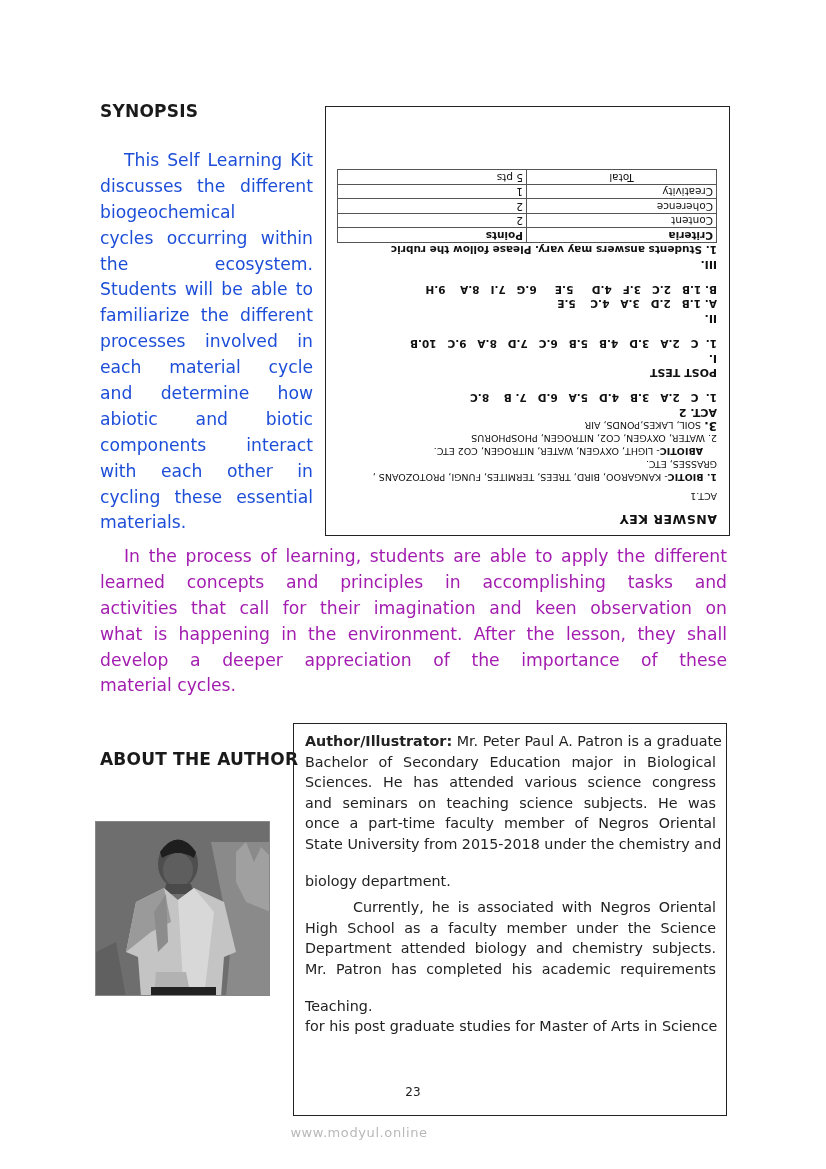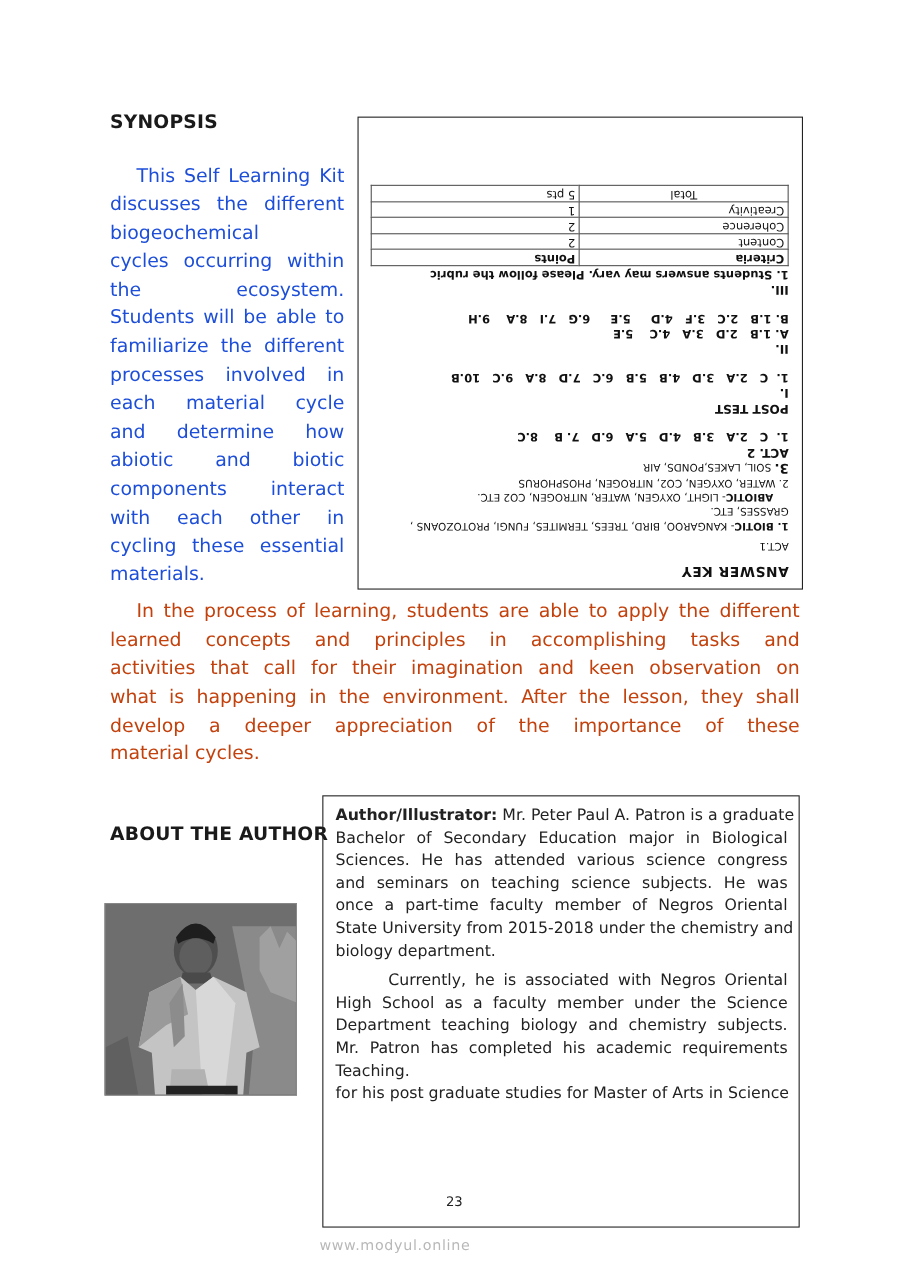--- a/index.html
+++ b/index.html
@@ -14,21 +14,21 @@
     position: absolute; left: 100px; top: 148px; width: 213px;
     font-size: 17.2px; line-height: 25.9px; text-align: justify; color: #1d4ed8;
   }
   .synopsis-left .line { display: block; text-align: justify; text-align-last: justify; white-space: nowrap; height: 25.9px; }
   .synopsis-left .line.last { text-align-last: left; }
   .synopsis-left .line.indent { padding-left: 24px; }
   .synopsis-left .line.left { text-align-last: left; }
 
   .synopsis-full {
     position: absolute; left: 100px; top: 544px; width: 627px;
-    font-size: 17.2px; line-height: 25.9px; color: #c2410c;
+    font-size: 17.2px; line-height: 25.9px; color: #a21caf;
   }
   .synopsis-full .line { display: block; text-align: justify; text-align-last: justify; white-space: nowrap; height: 25.9px; }
   .synopsis-full .line.indent { padding-left: 24px; }
   .synopsis-full .line.last { text-align-last: left; }
 
   
   .answer-key {
     position: absolute; left: 325px; top: 106px; width: 405px; height: 430px;
     border: 1.5px solid #222; background: #fff;
     transform: rotate(180deg);
@@ -55,21 +55,21 @@
   .author-photo {
     position: absolute; left: 95px; top: 821px; width: 175px; height: 175px;
     background: #6d6d6d; overflow: hidden; border: 1px solid #888;
   }
   .author-box {
     position: absolute; left: 293px; top: 723px; width: 434px; height: 393px;
     border: 1.5px solid #222; padding: 7px 10px 0 11px;
     font-size: 14.3px; line-height: 20.6px; color: #222;
   }
   .author-box .line { display: block; white-space: nowrap; text-align: justify; text-align-last: justify; height: 20.6px; }
-  .author-box .line.last { text-align-last: left; }
+  .author-box .line.last { text-align-last: left; margin-top: 16px; }
   .author-box .line.indent { padding-left: 48px; }
   .author-box .para-gap { height: 6px; }
   .author-box b { font-weight: bold; }
 
   .page-number {
     position: absolute; left: 0; width: 826px; top: 1085px; text-align: center;
     font-size: 12px; color: #222;
   }
   .watermark {
     position: absolute; left: 0; width: 718px; top: 1125px; text-align: center;
@@ -183,20 +183,20 @@
   <span class="line"><b>Author/Illustrator:</b><span> Mr. Peter Paul A. Patron is a graduate</span></span>
   <span class="line">Bachelor of Secondary Education major in Biological</span>
   <span class="line">Sciences. He has attended various science congress</span>
   <span class="line">and seminars on teaching science subjects.  He was</span>
   <span class="line">once a part-time faculty member of Negros Oriental</span>
   <span class="line">State University from 2015-2018 under the chemistry and</span>
   <span class="line last">biology department.</span>
   <div class="para-gap"></div>
   <span class="line indent">Currently, he is associated with Negros Oriental</span>
   <span class="line">High School as a faculty member under the Science</span>
-  <span class="line">Department teaching biology and chemistry subjects.</span>
+  <span class="line">Department attended biology and chemistry subjects.</span>
   <span class="line">Mr. Patron has completed his academic requirements</span>
   <span class="line last">Teaching.</span>
   <span class="line">for his post graduate studies for Master of Arts in Science</span>
 </div>
 
 <div class="page-number">23</div>
 <div class="watermark">www.modyul.online</div>
 
 </body></html>

